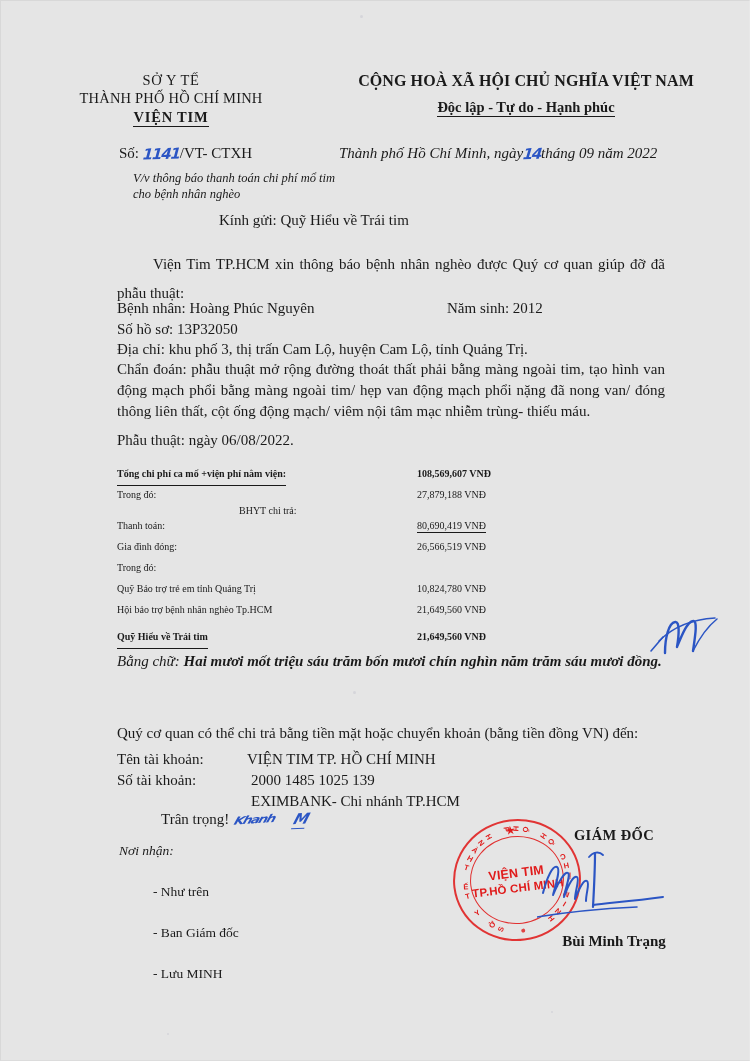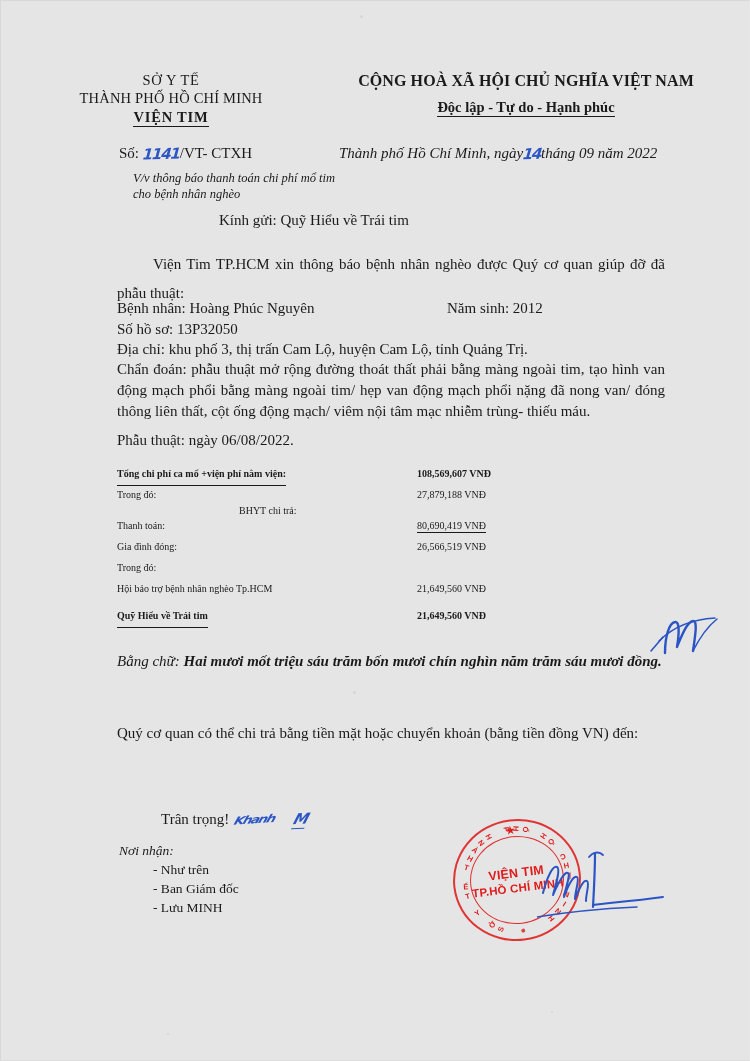--- a/index.html
+++ b/index.html
@@ -268,21 +268,21 @@
   }
 
   .recipients {
     position: absolute;
     top: 840px;
     left: 118px;
     font-size: 13.5px;
     line-height: 19px;
   }
   .rc-title { font-style: italic; }
-  .rc-item { padding-left: 34px; }
+  .rc-item { padding-left: 34px; margin-top: 22px; }
 
   
   .sigblock {
     position: absolute;
     top: 826px;
     left: 498px;
     width: 230px;
     text-align: center;
   }
   .sig-title {
@@ -476,20 +476,24 @@
       <span class="fin-label">Thanh toán:</span>
       <span class="fin-amt"><span class="u">80,690,419 VNĐ</span></span>
     </div>
     <div class="fin-row">
       <span class="fin-label">Gia đình đóng:</span>
       <span class="fin-amt">26,566,519 VNĐ</span>
     </div>
     <div class="fin-row">
       <span class="fin-label">Trong đó:</span>
     </div>
+    <div class="fin-row">
+      <span class="fin-label">Quỹ Bảo trợ trẻ em tỉnh Quảng Trị</span>
+      <span class="fin-amt">10,824,780 VNĐ</span>
+    </div>
     <div class="fin-row gap2">
       <span class="fin-label">Hội bảo trợ bệnh nhân nghèo Tp.HCM</span>
       <span class="fin-amt">21,649,560 VNĐ</span>
     </div>
     <div class="fin-row">
       <span class="fin-label b u">Quỹ Hiểu về Trái tim</span>
       <span class="fin-amt b">21,649,560 VNĐ</span>
     </div>
   </div>
 
@@ -500,20 +504,33 @@
     <path d="M44,34 C50,22 58,10 68,2" stroke="#2b55c4" stroke-width="1.5" fill="none" stroke-linecap="round"></path>
   </svg>
 
   <div class="words">
     <span class="lbl">Bằng chữ:</span>
     <span>Hai mươi mốt triệu sáu trăm bốn mươi chín nghìn năm trăm sáu mươi đồng.</span>
   </div>
 
   <div class="paycond">Quý cơ quan có thể chi trả bằng tiền mặt hoặc chuyển khoản (bằng tiền đồng VN) đến:</div>
 
+  <div class="bank">
+    <div class="bk-row">
+      <span class="bk-label">Tên tài khoản:</span>
+      <span class="bk-val">VIỆN TIM TP. HỒ CHÍ MINH</span>
+    </div>
+    <div class="bk-row">
+      <span class="bk-label">Số tài khoản:</span>
+      <span class="bk-val2">2000 1485 1025 139</span>
+    </div>
+    <div class="bk-row">
+      <span class="bk-val2">EXIMBANK- Chi nhánh TP.HCM</span>
+    </div>
+  </div>
 
   <div class="regards">
     <span>Trân trọng!</span><span class="sig-small">Khanh</span><span class="sig-small2">M</span>
   </div>
 
   <div class="recipients">
     <div class="rc-title">Nơi nhận:</div>
     <div class="rc-item">- Như trên</div>
     <div class="rc-item">- Ban Giám đốc</div>
     <div class="rc-item">- Lưu MINH</div>
@@ -545,20 +562,24 @@
         <span style="transform: rotate(117.857deg) translate(0px, -54px) rotate(90deg);">M</span>
         <span style="transform: rotate(128.571deg) translate(0px, -54px) rotate(90deg);">I</span>
         <span style="transform: rotate(139.286deg) translate(0px, -54px) rotate(90deg);">N</span>
         <span style="transform: rotate(150deg) translate(0px, -54px) rotate(90deg);">H</span>
       </div>
     <div class="seal-c1">VIỆN TIM</div>
     <div class="seal-c2">TP.HỒ CHÍ MINH</div>
     <div class="seal-dot"></div>
   </div>
 
+  <div class="sigblock">
+    <div class="sig-title">GIÁM ĐỐC</div>
+    <div class="sig-name">Bùi Minh Trạng</div>
+  </div>
 
   <svg class="dir-sig" viewBox="0 0 140 72">
     <path d="M6,46 C10,30 16,18 20,20 C24,22 18,40 16,48 C22,34 28,24 31,26 C34,28 28,42 27,50 C32,36 37,28 40,30 C43,32 38,44 38,52 C43,40 47,32 50,34 C53,36 49,46 49,54" stroke="#2b55c4" stroke-width="2" fill="none" stroke-linecap="round" stroke-linejoin="round"></path>
     <path d="M58,6 C58,24 57,42 56,60" stroke="#2b55c4" stroke-width="2.2" fill="none" stroke-linecap="round"></path>
     <path d="M52,10 C56,5 62,4 66,8" stroke="#2b55c4" stroke-width="1.8" fill="none" stroke-linecap="round"></path>
     <path d="M56,58 C72,56 96,54 126,50" stroke="#2b55c4" stroke-width="2" fill="none" stroke-linecap="round"></path>
     <path d="M0,70 C24,66 58,62 100,60" stroke="#2b55c4" stroke-width="1.6" fill="none" stroke-linecap="round"></path>
   </svg>
 
 </div>

